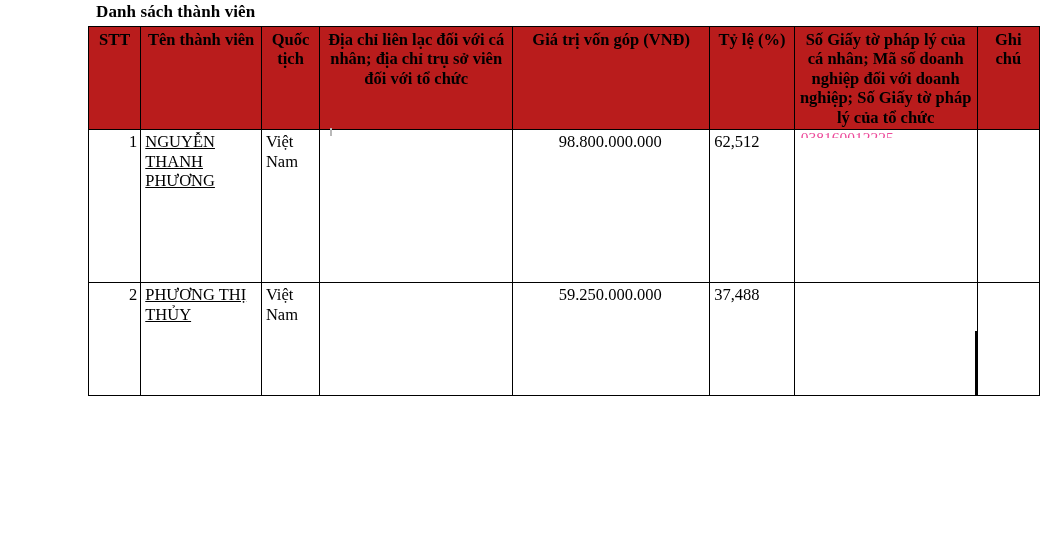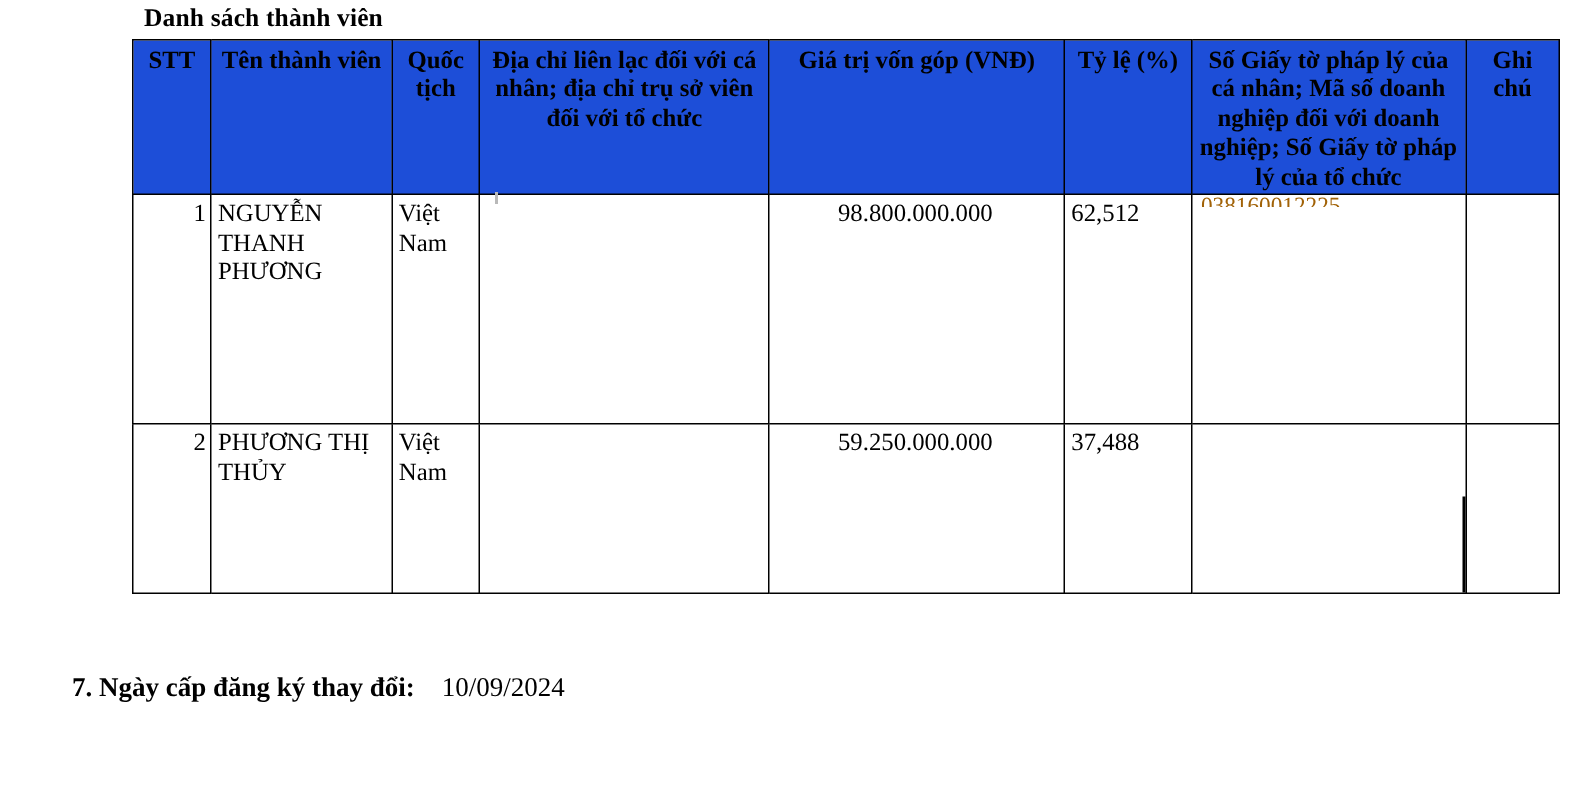--- a/index.html
+++ b/index.html
@@ -45,21 +45,21 @@
   table.members th,
   table.members td {
     border: 1px solid #000000;
     vertical-align: top;
     font-size: 16.5px;
     line-height: 1.18;
     padding: 2px 4px 2px 4px;
   }
 
   table.members thead th {
-    background: #1d4ed8;
+    background: #b91c1c;
     font-weight: bold;
     text-align: center;
     vertical-align: top;
     padding-top: 3px;
   }
 
   
   .c-stt   { width: 52px; }
   .c-name  { width: 120px; }
   .c-nat   { width: 58px; }
@@ -80,26 +80,27 @@
   tbody td.cell-pct {
     text-align: left;
     padding-right: 6px;
   }
   tbody tr.row-1 td { height: 148px; }
   tbody tr.row-2 td { height: 108px; }
 
   tbody td .name-text {
     display: block;
     white-space: pre-line;
+    text-decoration: underline;
   }
   .faint-legal {
     position: absolute;
     left: 6px;
     top: -1px;
-    color: #a16207;
+    color: #ec4899;
     font-size: 15.5px;
     white-space: nowrap;
     overflow: hidden;
     height: 9px;
   }
   .rel { position: relative; }
 
   .addr-artifact-top {
     position: absolute;
     left: 10px;
@@ -204,18 +205,15 @@
         <td class="cell-pct">37,488</td>
         <td class="rel">
           <span></span>
           <span class="note-artifact"></span>
         </td>
         <td></td>
       </tr>
     </tbody>
   </table>
 
-  <div class="footline" id="line7">
-    <span class="lbl">7. Ngày cấp đăng ký thay đổi:</span><span class="val">10/09/2024</span>
-  </div>
 
 
 </div>
 
 </body></html>

